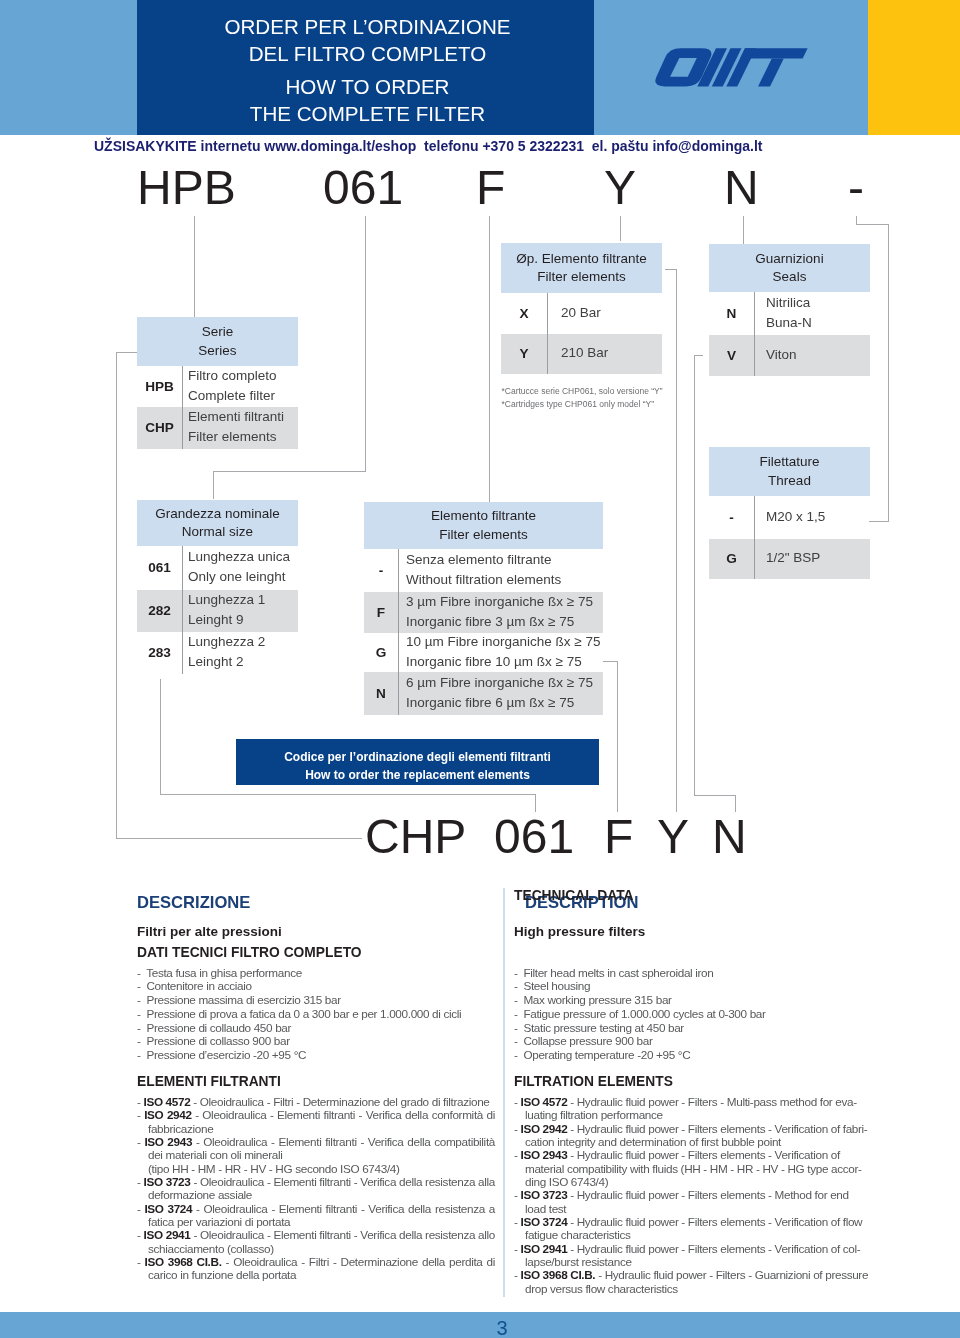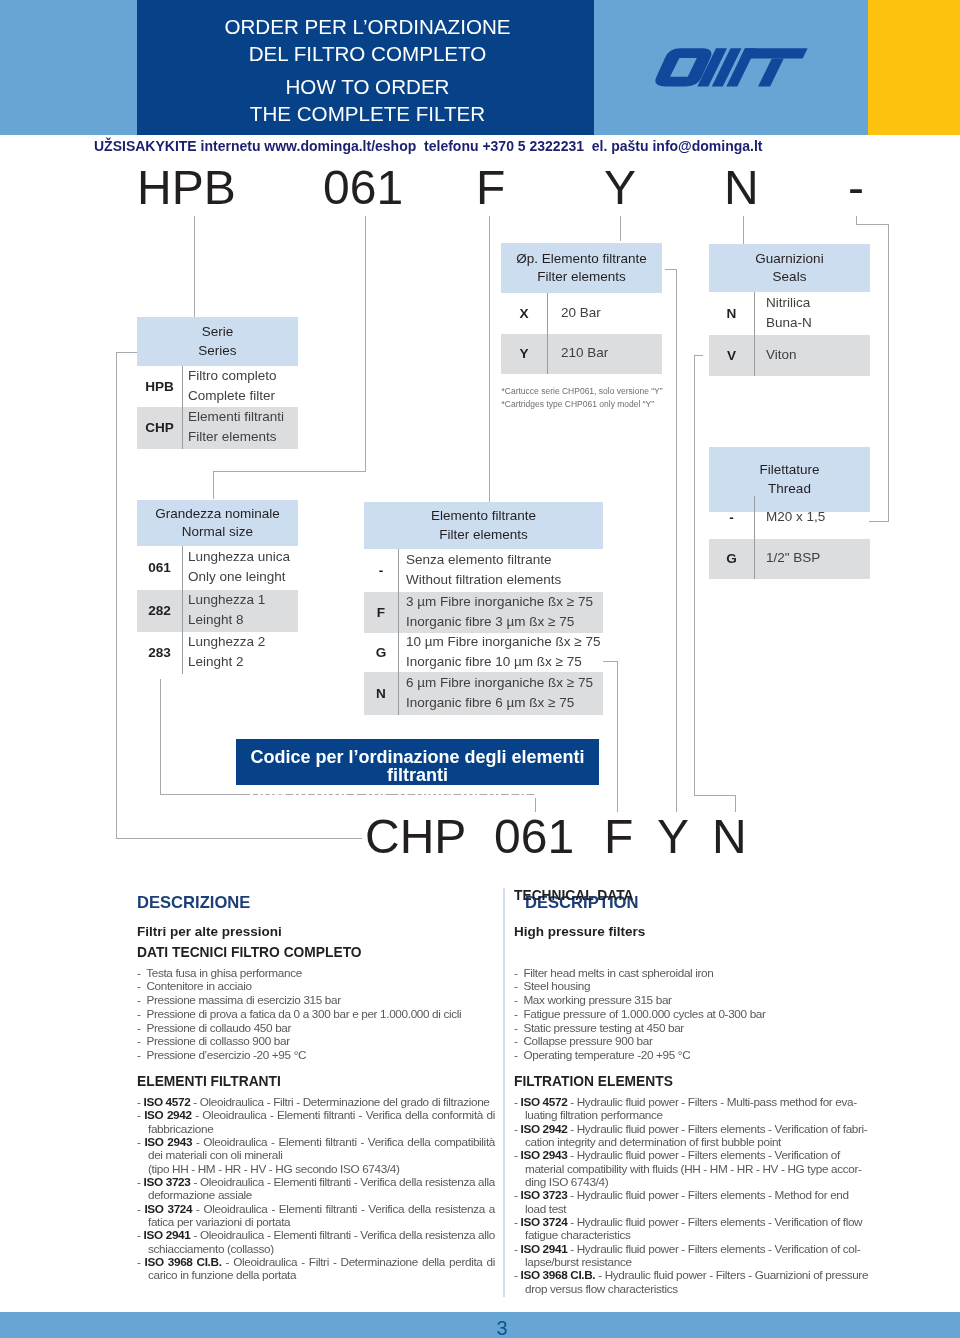--- a/index.html
+++ b/index.html
@@ -16,21 +16,21 @@
   #dominga{left:94px;top:138px;font-size:14px;font-weight:bold;color:#1b1f6e;white-space:nowrap;}
   .bigc{position:absolute;font-size:48px;color:#231f20;line-height:48px;}
   .bigc2{position:absolute;font-size:48px;color:#231f20;line-height:48px;}
   .ln{position:absolute;background:#a7a9ac;}
   .bxhead{position:absolute;background:#ccddf0;color:#231f20;text-align:center;font-size:13.5px;line-height:18.5px;box-sizing:border-box;display:flex;flex-direction:column;justify-content:center;}
   .rowbg{position:absolute;}
   .rcode{position:absolute;font-weight:bold;color:#231f20;text-align:center;font-size:13.6px;}
   .rtxt{position:absolute;color:#404041;font-size:13.5px;line-height:19.7px;white-space:nowrap;}
   .rdiv{position:absolute;width:1px;background:#9a9da0;}
   .note{position:absolute;color:#6d6e71;font-size:8.5px;line-height:12.9px;white-space:nowrap;}
-  #ordban{position:absolute;left:236px;top:739px;width:363px;height:46px;background:#074288;color:#ffffff;text-align:center;font-weight:bold;font-size:18px;line-height:17.5px;padding-top:10px;box-sizing:border-box;}
+  #ordban{position:absolute;left:236px;top:739px;width:363px;height:46px;background:#074288;color:#ffffff;text-align:center;font-weight:bold;font-size:12px;line-height:17.5px;padding-top:10px;box-sizing:border-box;}
   .dtitle{position:absolute;color:#1b3f77;font-weight:bold;font-size:16.6px;}
   .dsub{position:absolute;color:#231f20;font-weight:bold;font-size:13.5px;}
   .dsec{position:absolute;color:#231f20;font-weight:bold;font-size:13.8px;}
   .dlist{position:absolute;color:#58595b;font-size:11.75px;line-height:13.35px;letter-spacing:-0.35px;}
   .dlist b{color:#231f20;font-weight:bold;}
   .dsep{position:absolute;background:#ccddf0;width:2px;}
   #footer{position:absolute;left:0;top:1312px;width:960px;height:26px;background:#66a5d4;}
   #pageno{position:absolute;left:22px;top:1318px;width:960px;text-align:center;color:#11518f;font-size:20px;line-height:20px;}
 </style>
 </head>
@@ -127,21 +127,21 @@
 <div class="rtxt" style="left:766px;top:292.8px">
   <div>Nitrilica</div>
   <div>Buna-N</div>
 </div>
 <div class="rowbg" style="left:709px;top:335px;width:161px;height:41px;background:#dcdddf"></div>
 <div class="rcode" style="left:709px;top:347.5px;width:45px">V</div>
 <div class="rtxt" style="left:766px;top:344.65px">
   <div>Viton</div>
 </div>
 <div class="rdiv" style="left:754px;top:292px;height:84px"></div>
-<div class="bxhead" style="left:709px;top:447px;width:161px;height:65px">
+<div class="bxhead" style="left:709px;top:447px;width:161px;height:49px">
  <div>Filettature</div>
  <div>Thread</div>
 </div>
 <div class="rcode" style="left:709px;top:509.5px;width:45px">-</div>
 <div class="rtxt" style="left:766px;top:506.65px">
   <div>M20 x 1,5</div>
 </div>
 <div class="rowbg" style="left:709px;top:539px;width:161px;height:40px;background:#dcdddf"></div>
 <div class="rcode" style="left:709px;top:551px;width:45px">G</div>
 <div class="rtxt" style="left:766px;top:548.15px">
@@ -154,21 +154,21 @@
 </div>
 <div class="rcode" style="left:137px;top:560px;width:45px">061</div>
 <div class="rtxt" style="left:188px;top:547.3px">
   <div>Lunghezza unica</div>
   <div>Only one leinght</div>
 </div>
 <div class="rowbg" style="left:137px;top:590px;width:161px;height:42px;background:#dcdddf"></div>
 <div class="rcode" style="left:137px;top:603px;width:45px">282</div>
 <div class="rtxt" style="left:188px;top:590.3px">
   <div>Lunghezza 1</div>
-  <div>Leinght 8</div>
+  <div>Leinght 9</div>
 </div>
 <div class="rcode" style="left:137px;top:645px;width:45px">283</div>
 <div class="rtxt" style="left:188px;top:632.3px">
   <div>Lunghezza 2</div>
   <div>Leinght 2</div>
 </div>
 <div class="rdiv" style="left:182px;top:546px;height:128px"></div>
 <div class="bxhead" style="left:364px;top:502px;width:239px;height:47px">
  <div>Elemento filtrante</div>
  <div>Filter elements</div>

